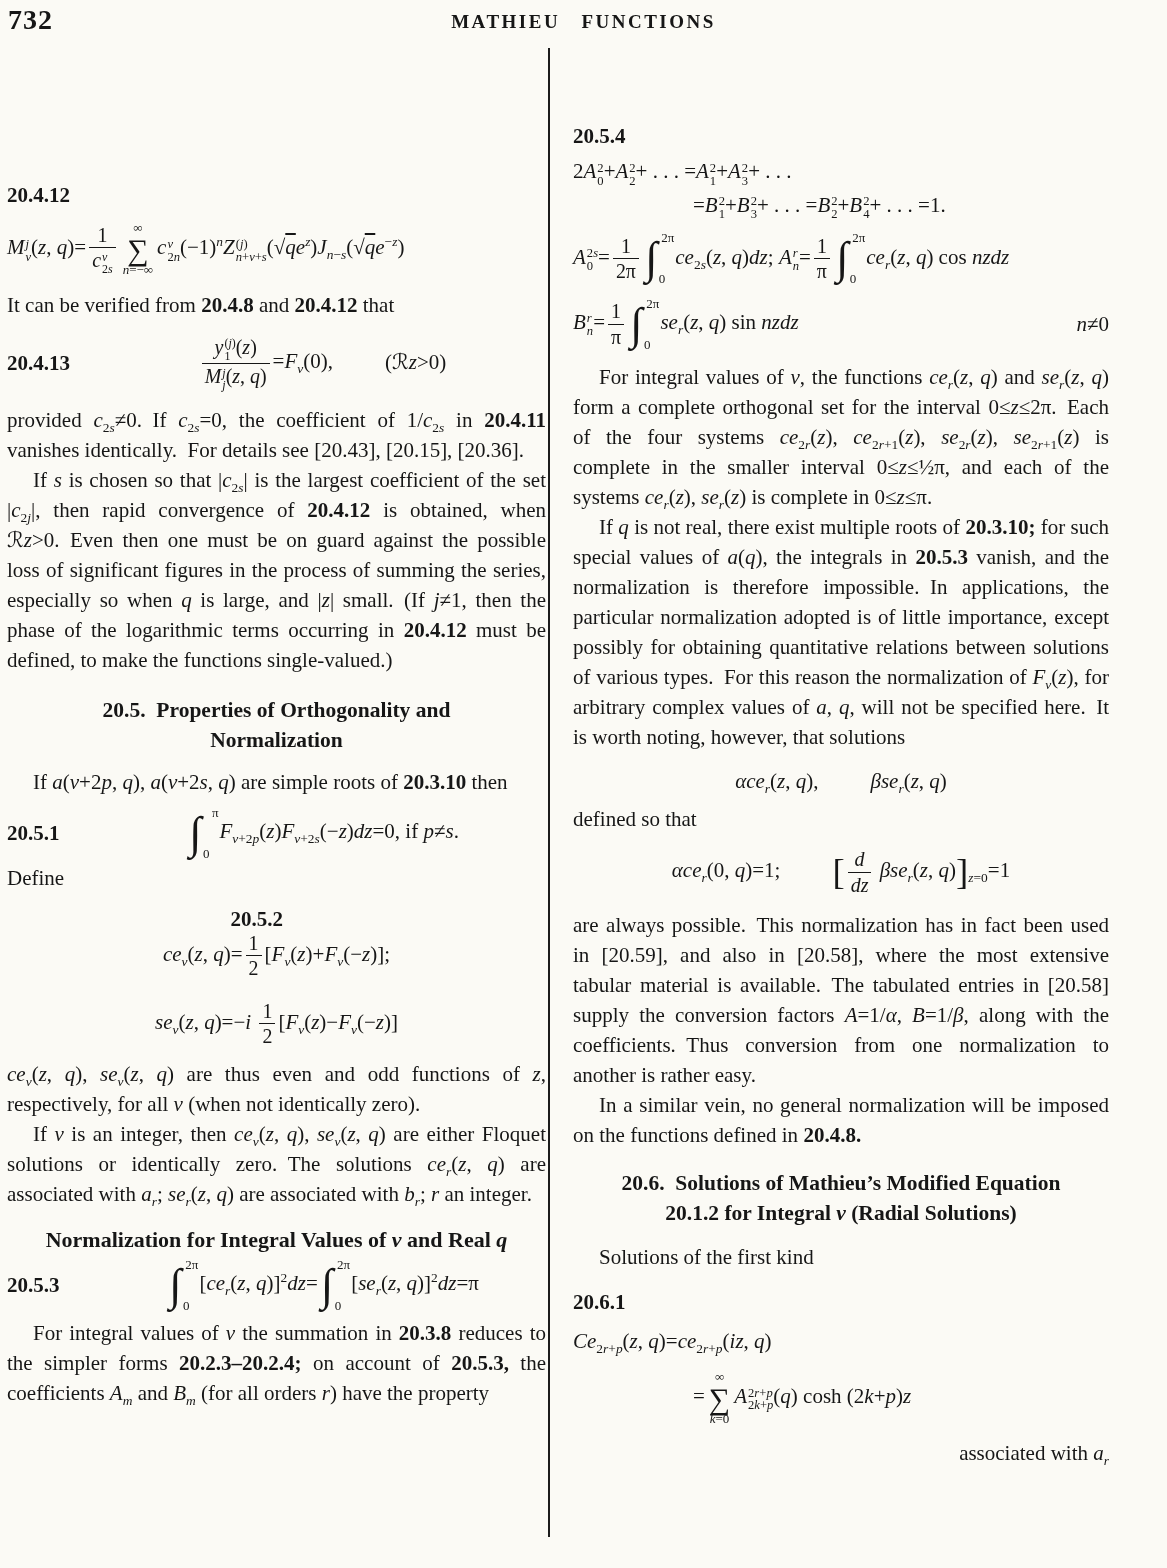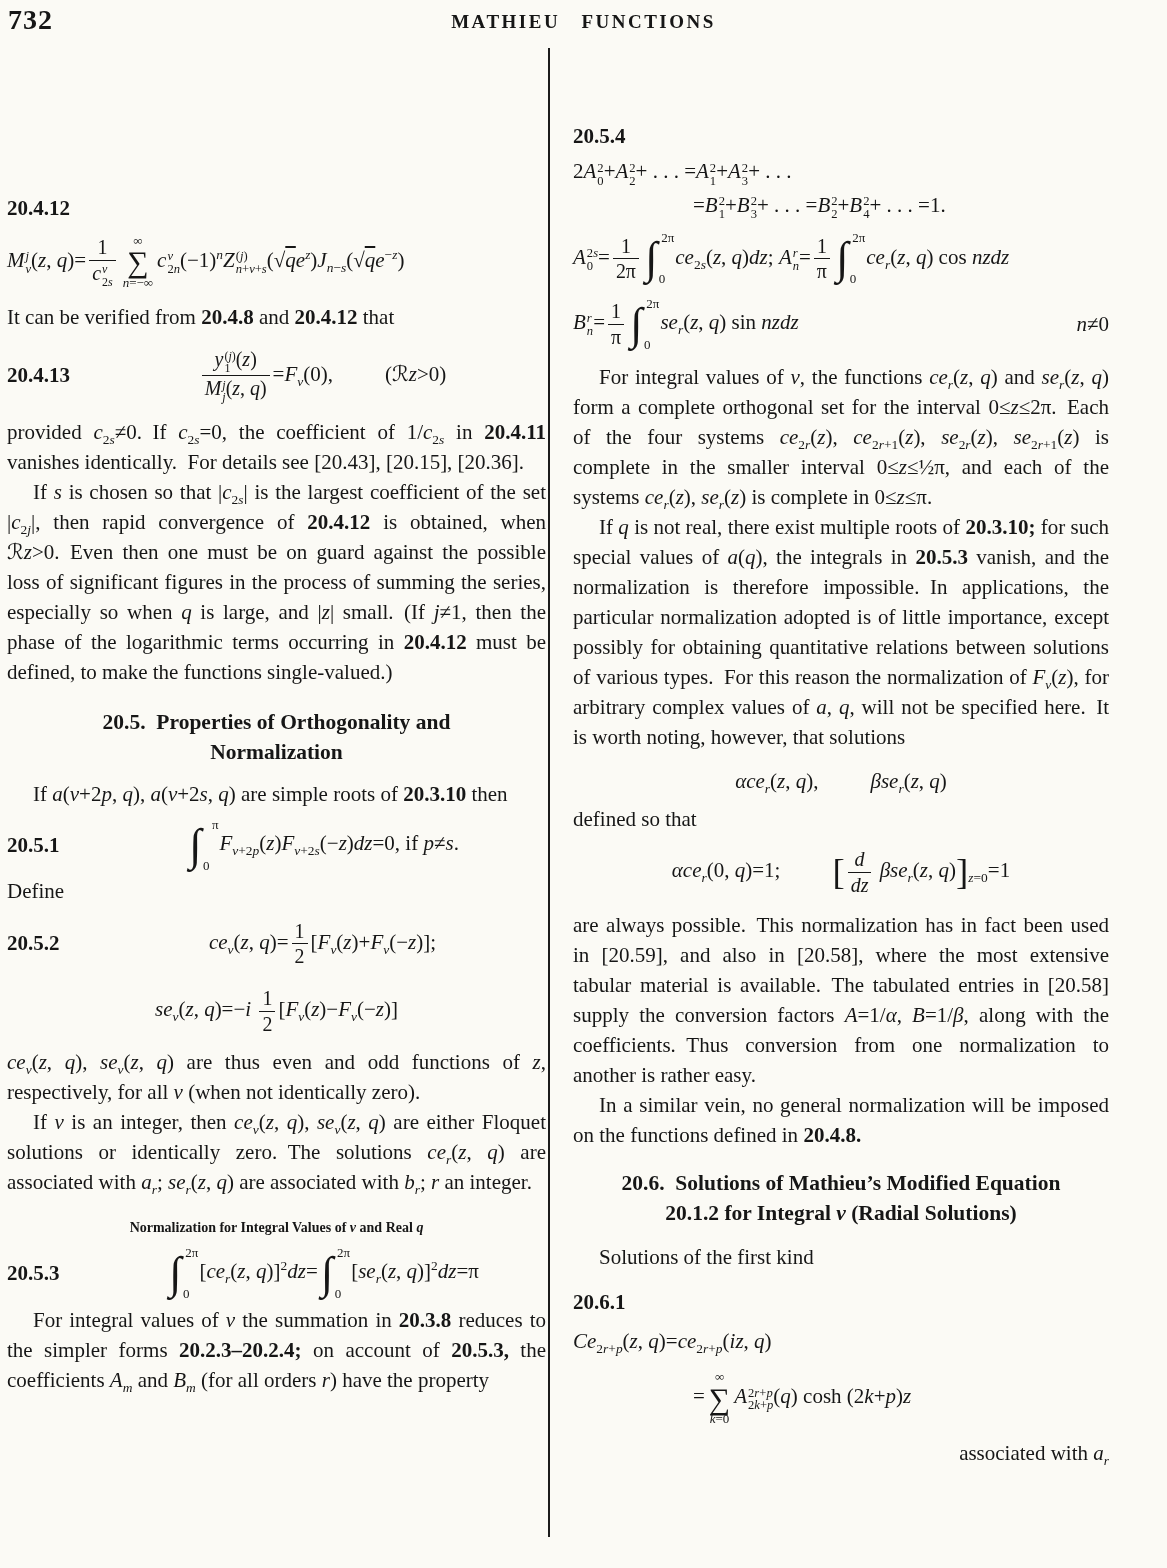--- a/index.html
+++ b/index.html
@@ -17,37 +17,37 @@
     font-size:19px;font-weight:bold;letter-spacing:2.5px;word-spacing:14px;}
   
   .columns{display:flex;align-items:center;}
   .col-left{flex:0 0 auto;width:546px;padding-left:7px;box-sizing:border-box;}
   .vr{flex:0 0 auto;width:2px;height:1489px;background:#1c1c1c;margin-left:2px;}
   .col-right{flex:1 1 auto;padding:0 58px 0 23px;box-sizing:border-box;}
   
   p{margin:0;text-align:justify;line-height:30px;}
   p.ind{text-indent:26px;}
   .sec{text-align:center;font-weight:bold;font-size:21.5px;line-height:30px;margin:0;}
-  .subsec{text-align:center;font-weight:bold;font-size:14px;line-height:26px;margin:0;}
+  .subsec{text-align:center;font-weight:bold;font-size:22px;line-height:26px;margin:0;}
   .eqnum-line{font-weight:bold;line-height:28px;}
   .eqrow{display:flex;align-items:center;}
   .eqrow .eqnum{flex:0 0 auto;width:92px;font-weight:bold;}
   .eqrow .eqbody{flex:1 1 auto;text-align:center;line-height:1.25;}
   .disp{text-align:center;line-height:1.25;}
   .disp.left{text-align:left;}
   .disp.ind2{text-align:left;padding-left:120px;}
   .disp.rt{text-align:right;}
   .eqline{display:flex;align-items:center;}
   .eqline .main{flex:1 1 auto;text-align:left;line-height:1.25;}
   .eqline .side{flex:0 0 auto;}
   
   .mt4{margin-top:4px;}.mt8{margin-top:8px;}.mt10{margin-top:20px;}
   .mt12{margin-top:12px;}.mt14{margin-top:14px;}.mt16{margin-top:16px;}
   .mt18{margin-top:18px;}.mt20{margin-top:20px;}
-  .mb6{margin-bottom:6px;}.mb10{margin-bottom:10px;}.mb12{margin-bottom:12px;}.mb14{margin-bottom:14px;}
+  .mb6{margin-bottom:6px;flex-direction:column;}.mb10{margin-bottom:10px;}.mb12{margin-bottom:12px;}.mb14{margin-bottom:14px;}
   
   i{font-style:italic;}
   sup,sub{font-size:0.64em;line-height:0;}
   .stk{display:inline-block;vertical-align:-0.5em;line-height:1.02;font-size:0.6em;text-align:left;padding-left:1px;}
   .frac{display:inline-block;vertical-align:middle;text-align:center;line-height:1.12;margin:0 3px;font-size:0.95em;}
   .frac .n{display:block;padding:0 3px 1px;}
   .frac .d{display:block;border-top:1.6px solid #161616;padding:1px 3px 0;}
   .intop{display:inline-block;position:relative;padding:2px 17px 2px 1px;margin:0 1px 0 2px;}
   .intop .int{font-size:215%;line-height:0.8;vertical-align:middle;display:inline-block;}
   .intop .lt{position:absolute;top:-8px;right:0;font-size:13px;}

